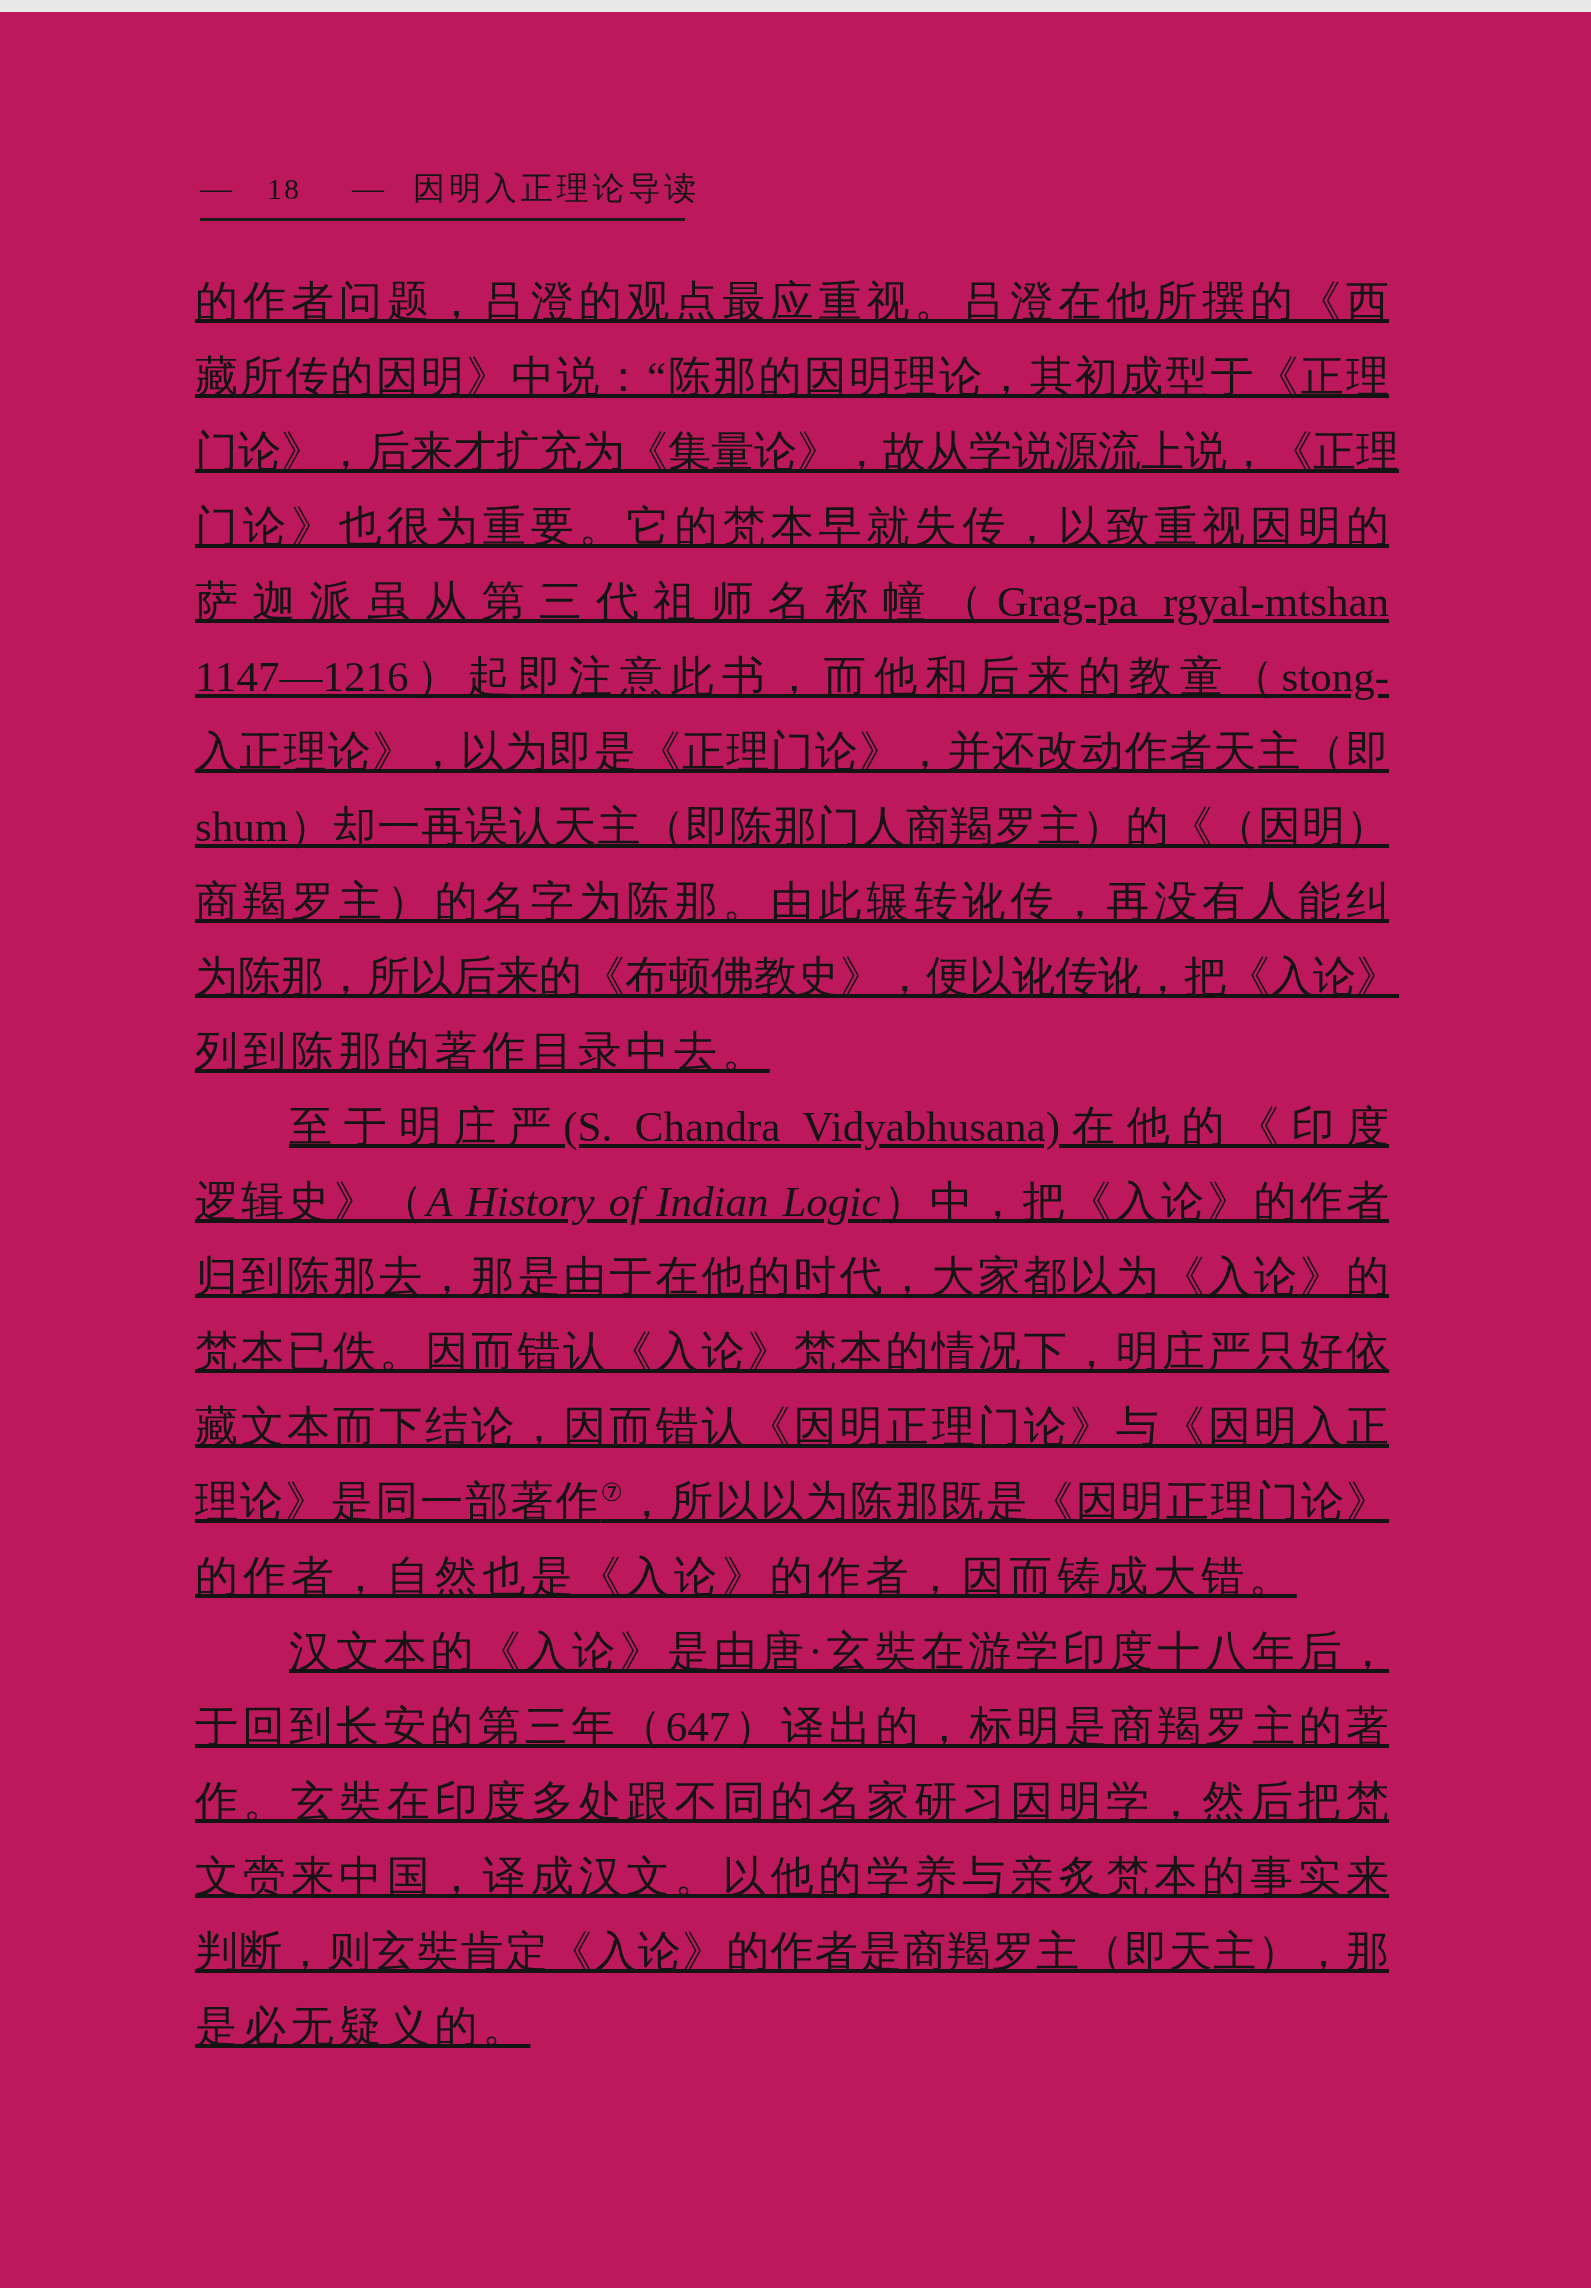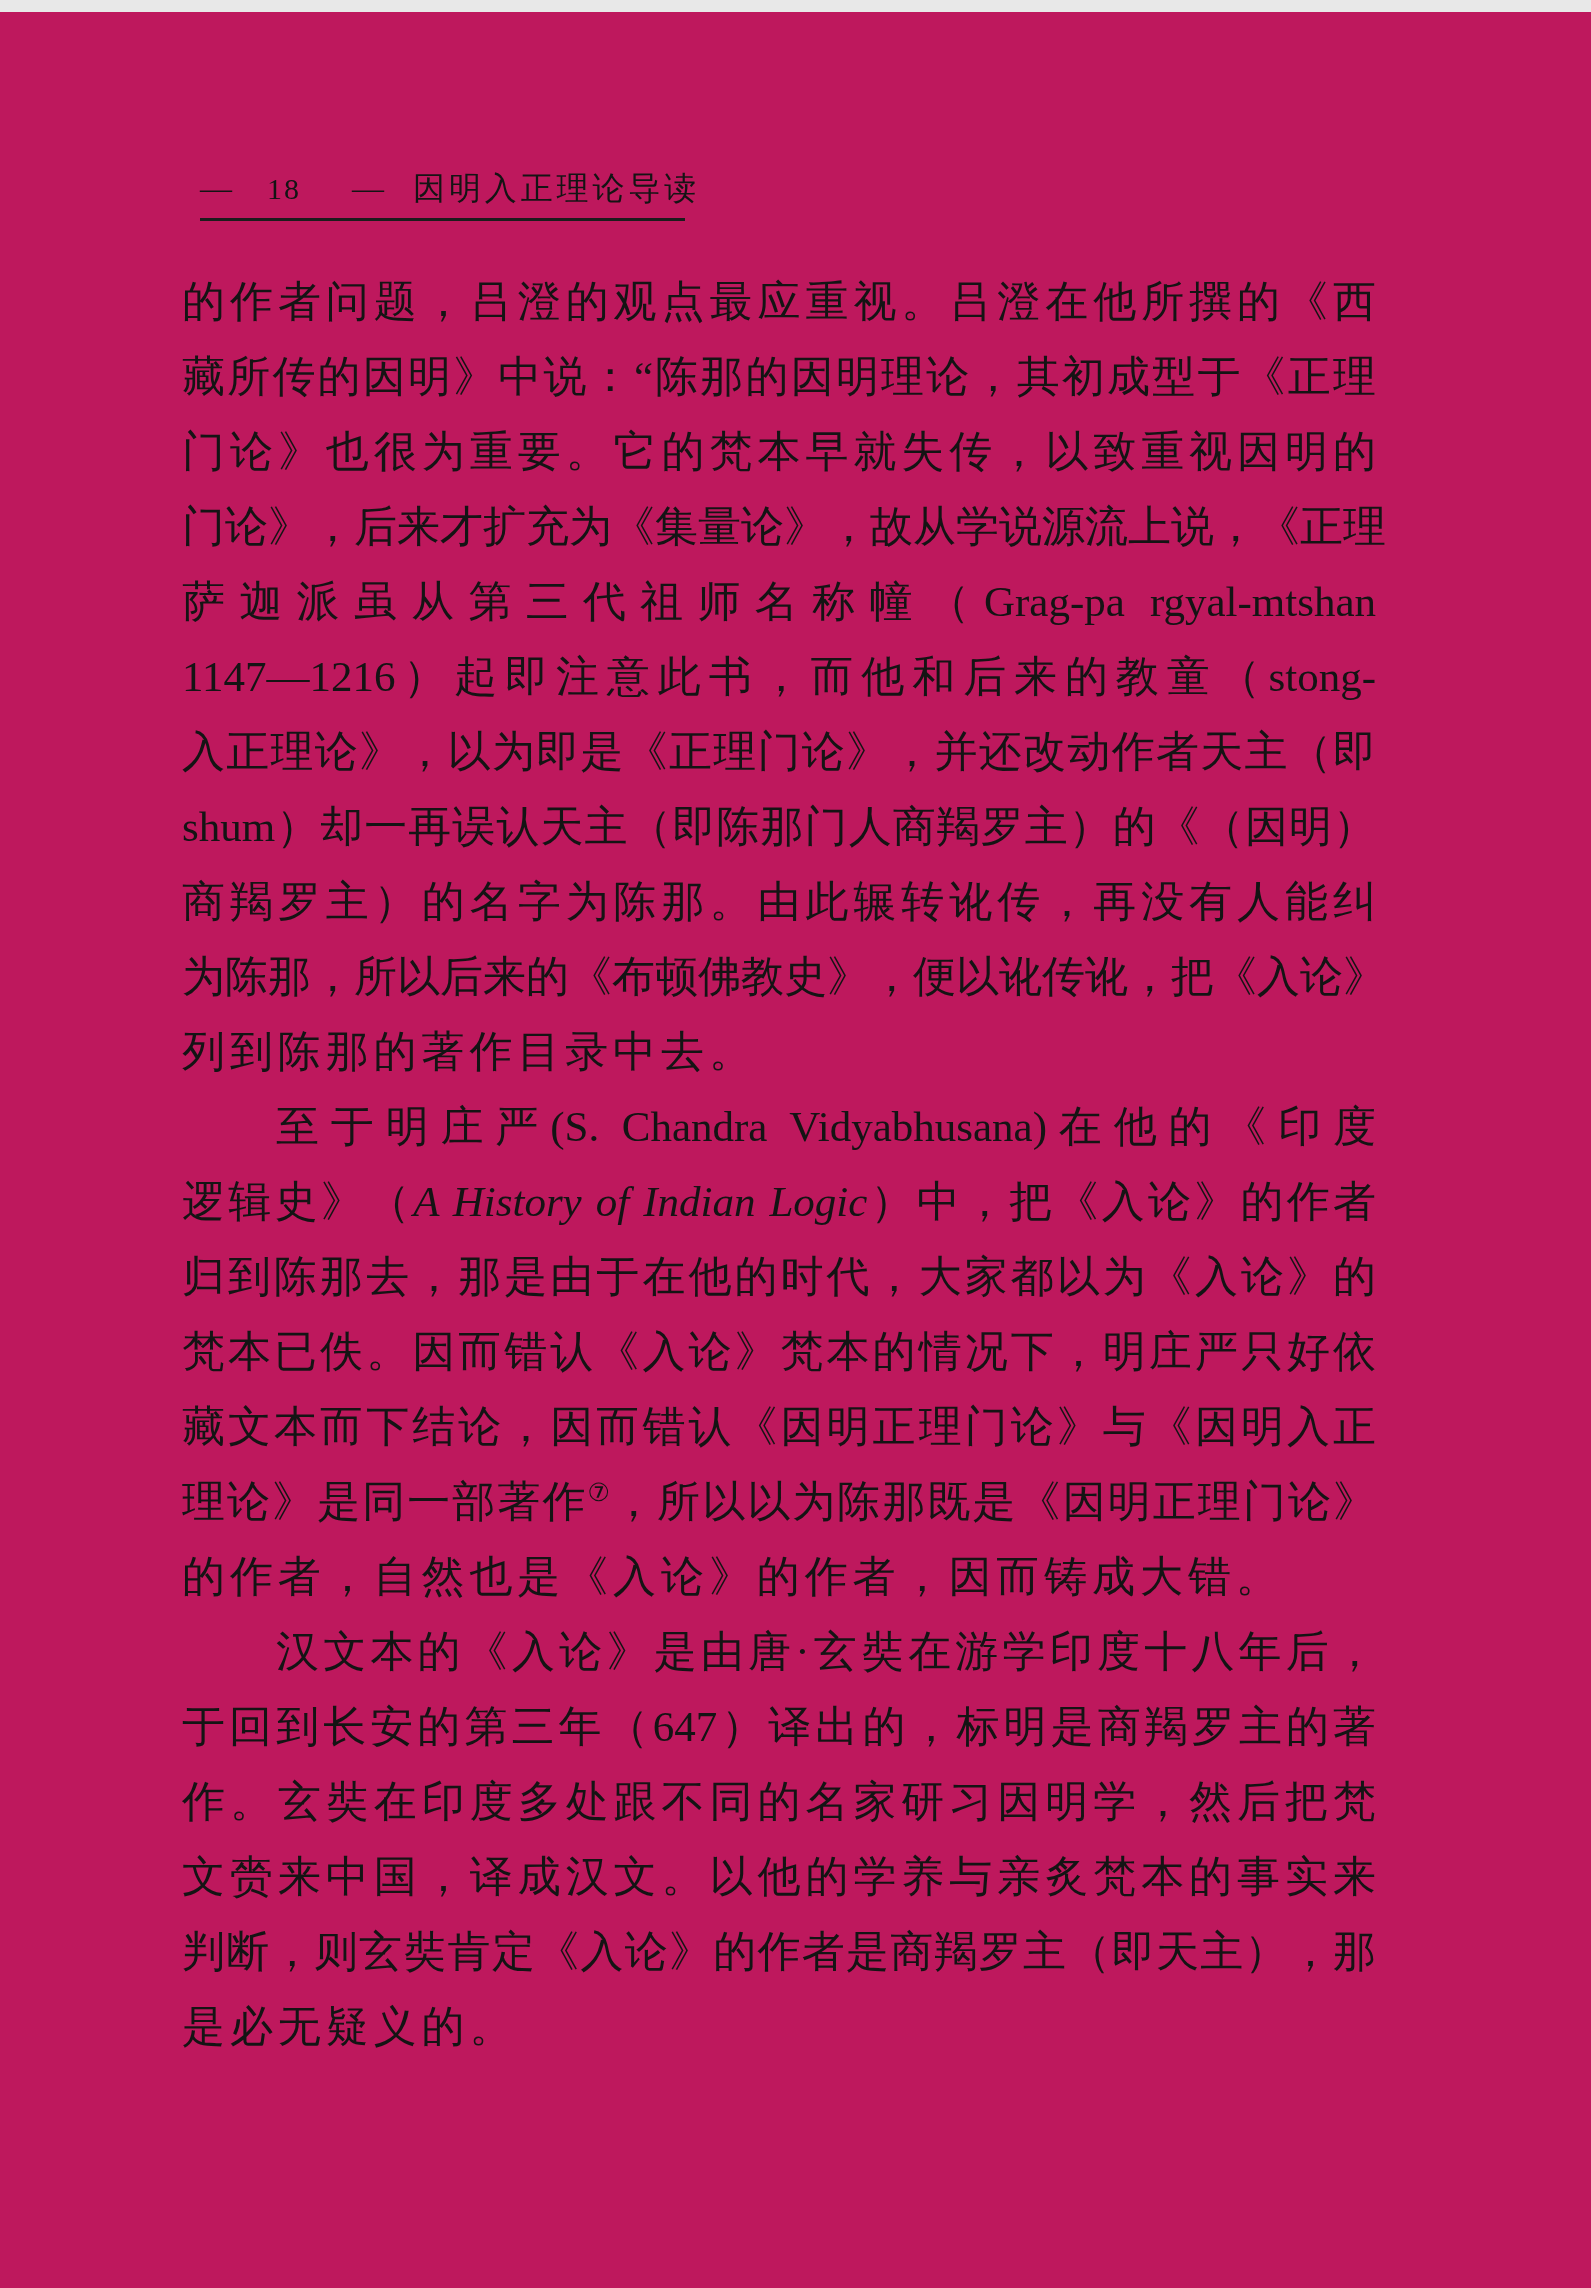--- a/index.html
+++ b/index.html
@@ -34,23 +34,24 @@
   }
   .running-header .dash2 { display: inline-block; margin-left: 51px; }
   .running-header .booktitle {
     display: inline-block;
     margin-left: 29px;
     letter-spacing: 3.9px;
   }
   
   .text-block {
     position: absolute;
-    left: 182px;
+    left: 195px;
     top: 252px;
     width: 1194px;
+    text-decoration: underline;
   }
   .line {
     height: 75px;
     line-height: 75px;
     font-size: 43px;
     text-align: justify;
     text-align-last: justify;
     white-space: nowrap;
   }
   .line.end {
@@ -72,22 +73,22 @@
 
 <div class="page">
 
   <div class="running-header">
     <span class="dash">—</span><span class="pagenum">18</span><span class="dash2">—</span><span class="booktitle">因明入正理论导读</span>
   </div>
 
   <div class="text-block">
       <div class="line"><span>的作者问题，吕澄的观点最应重视。吕澄在他所撰的《西</span></div>
       <div class="line"><span>藏所传的因明》中说：“陈那的因明理论，其初成型于《正理</span></div>
+      <div class="line"><span>门论》，后来才扩充为《集量论》，故从学说源流上说，《正理</span></div>
       <div class="line"><span>门论》也很为重要。它的梵本早就失传，以致重视因明的</span></div>
-      <div class="line"><span>门论》，后来才扩充为《集量论》，故从学说源流上说，《正理</span></div>
       <div class="line"><span>萨迦派虽从第三代祖师名称幢（Grag-pa rgyal-mtshan</span></div>
       <div class="line"><span>1147—1216）起即注意此书，而他和后来的教童（stong-</span></div>
       <div class="line"><span>入正理论》，以为即是《正理门论》，并还改动作者天主（即</span></div>
       <div class="line"><span>shum）却一再误认天主（即陈那门人商羯罗主）的《（因明）</span></div>
       <div class="line"><span>商羯罗主）的名字为陈那。由此辗转讹传，再没有人能纠</span></div>
       <div class="line"><span>为陈那，所以后来的《布顿佛教史》，便以讹传讹，把《入论》</span></div>
       <div class="line end"><span>列到陈那的著作目录中去。</span></div>
       <div class="line indent"><span>至于明庄严(S. Chandra Vidyabhusana)在他的《印度</span></div>
       <div class="line"><span>逻辑史》（</span><span class="it">A History of Indian Logic</span><span>）中，把《入论》的作者</span></div>
       <div class="line"><span>归到陈那去，那是由于在他的时代，大家都以为《入论》的</span></div>

